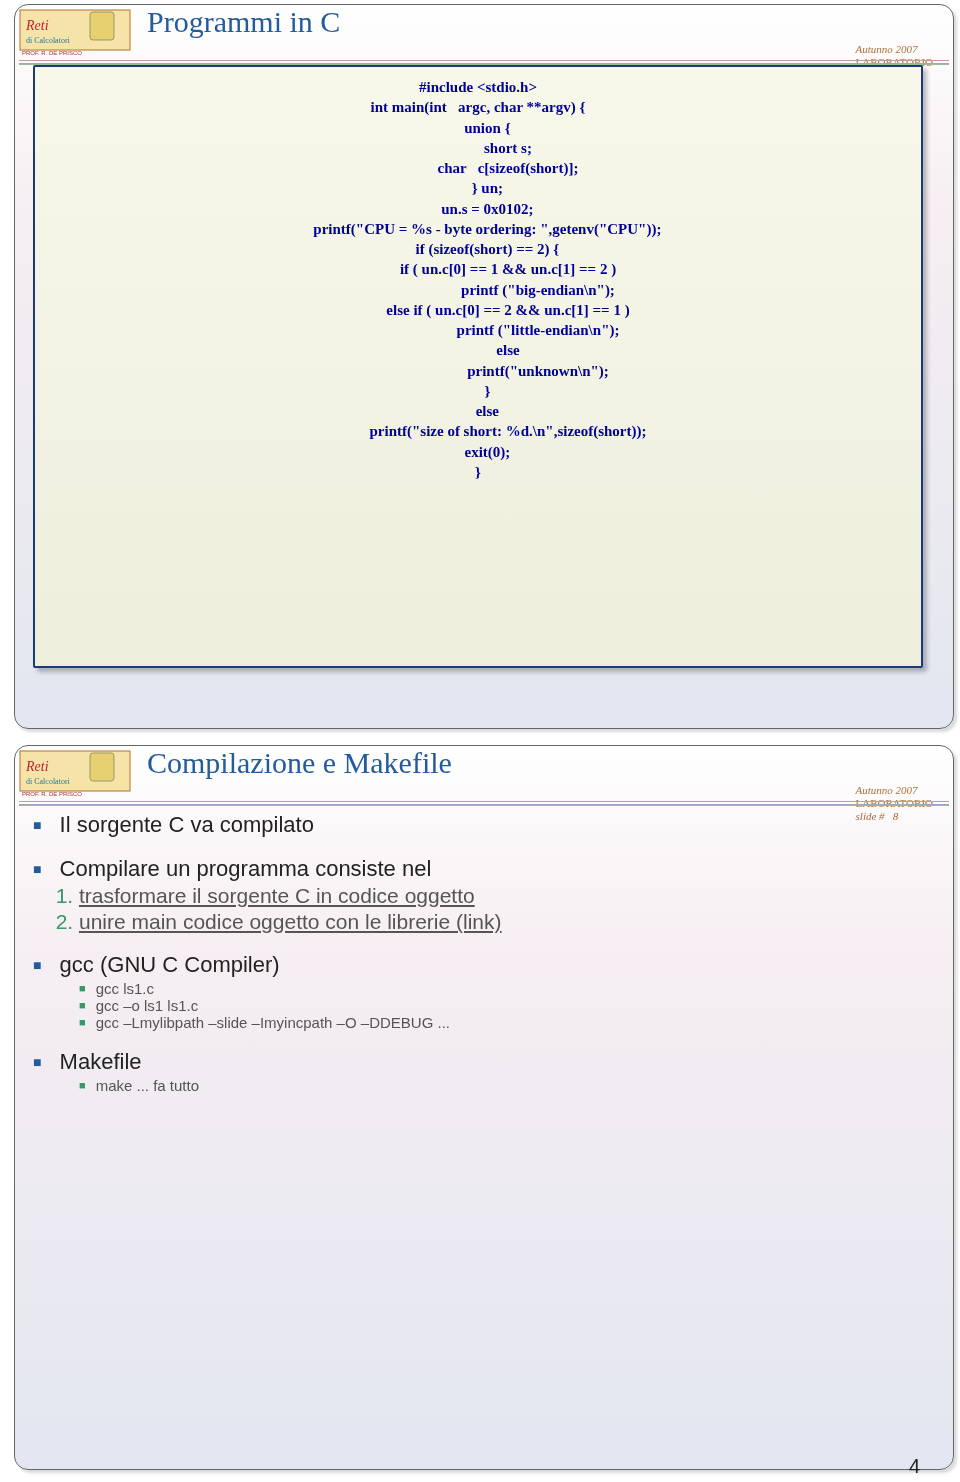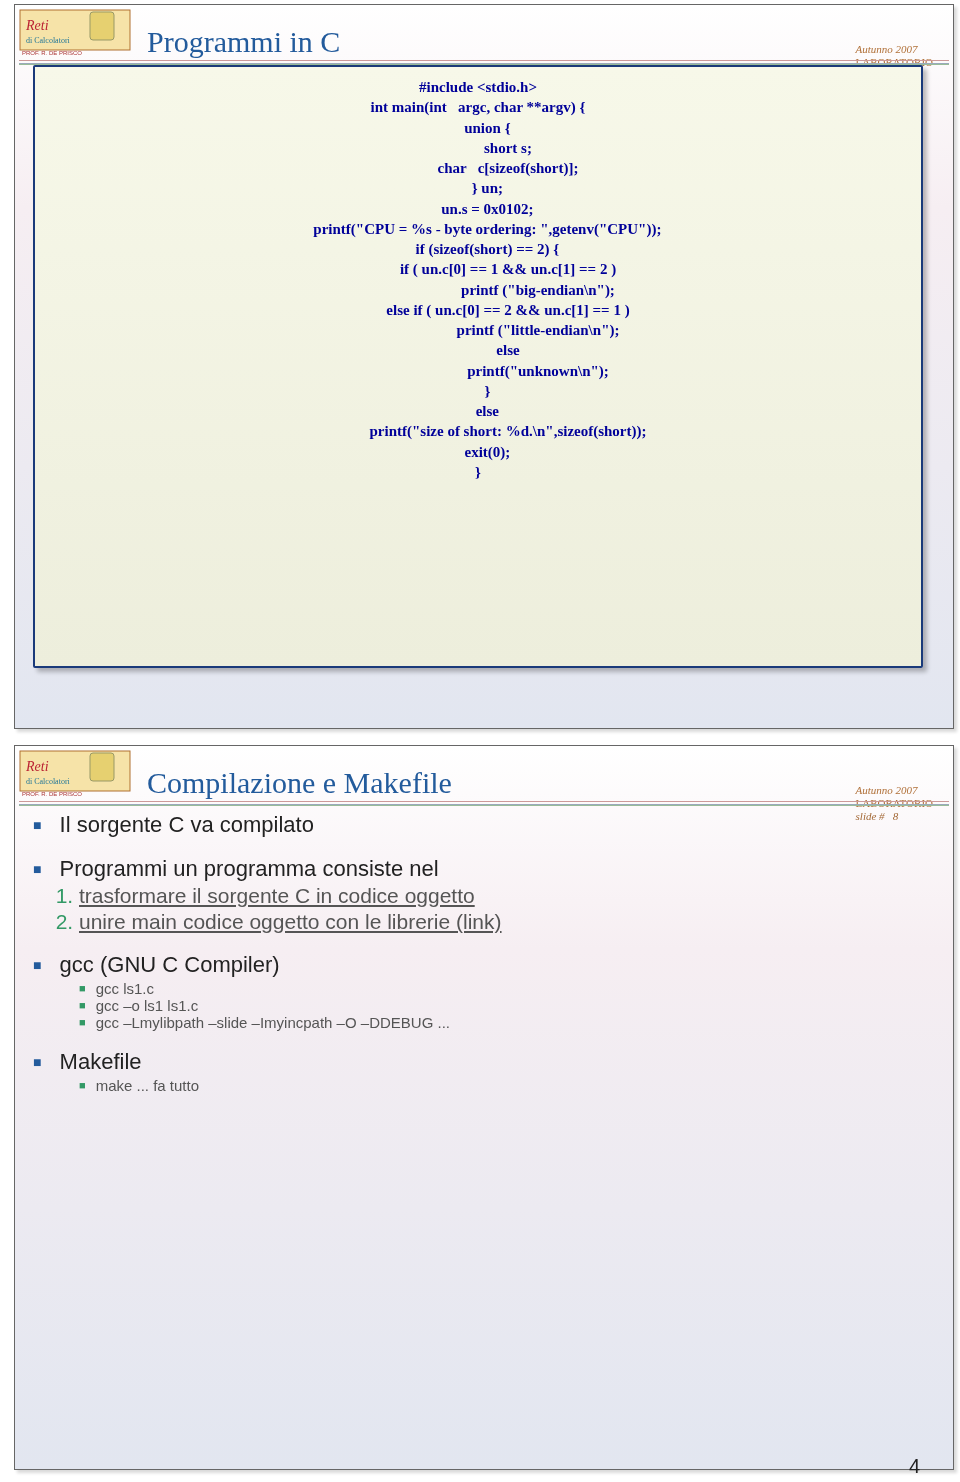--- a/index.html
+++ b/index.html
@@ -14,39 +14,39 @@
     position: relative;
     box-sizing: border-box;
   }
   .slide-frame {
     position: absolute;
     top: 4px;
     left: 14px;
     right: 6px;
     bottom: 12px;
     border: 1px solid #666;
-    border-radius: 0;
+    border-radius: 14px;
     background: linear-gradient(to bottom, #fff 0%, #f6eef2 28%, #e2e6f0 100%);
     overflow: hidden;
     box-shadow: 3px 3px 3px rgba(0,0,0,0.15);
   }
   
   .hdr {
     position: absolute;
     top: 0; left: 0; right: 0;
     height: 55px;
   }
   .logo {
     position: absolute;
     top: 3px; left: 3px;
     width: 115px; height: 48px;
   }
   .slide-title {
     position: absolute;
-    top: 20px; left: 132px;
+    top: 0; left: 132px;
     font-family: Georgia, "Times New Roman", serif;
     font-size: 30px;
     color: #235b9c;
   }
   .meta {
     position: absolute;
     top: 6px; right: 20px;
     font-family: "Comic Sans MS", cursive;
     color: #b07038;
     font-size: 11px;
@@ -204,21 +204,21 @@
       </div>
     </div>
     <div class="titlebar-line"></div>
 
     <div class="content">
       <ul class="top">
         <li>
           <span>Il sorgente C va compilato</span>
         </li>
         <li>
-          <span>Programmi un programma consiste nel</span>
+          <span>Compilare un programma consiste nel</span>
           <ol class="num">
             <li>trasformare il sorgente C in codice oggetto</li>
             <li>unire main codice oggetto con le librerie (link)</li>
           </ol>
         </li>
         <li>
           <span>gcc (GNU C Compiler)</span>
           <ul class="sub">
             <li>gcc ls1.c</li>
             <li>gcc –o ls1 ls1.c</li>

